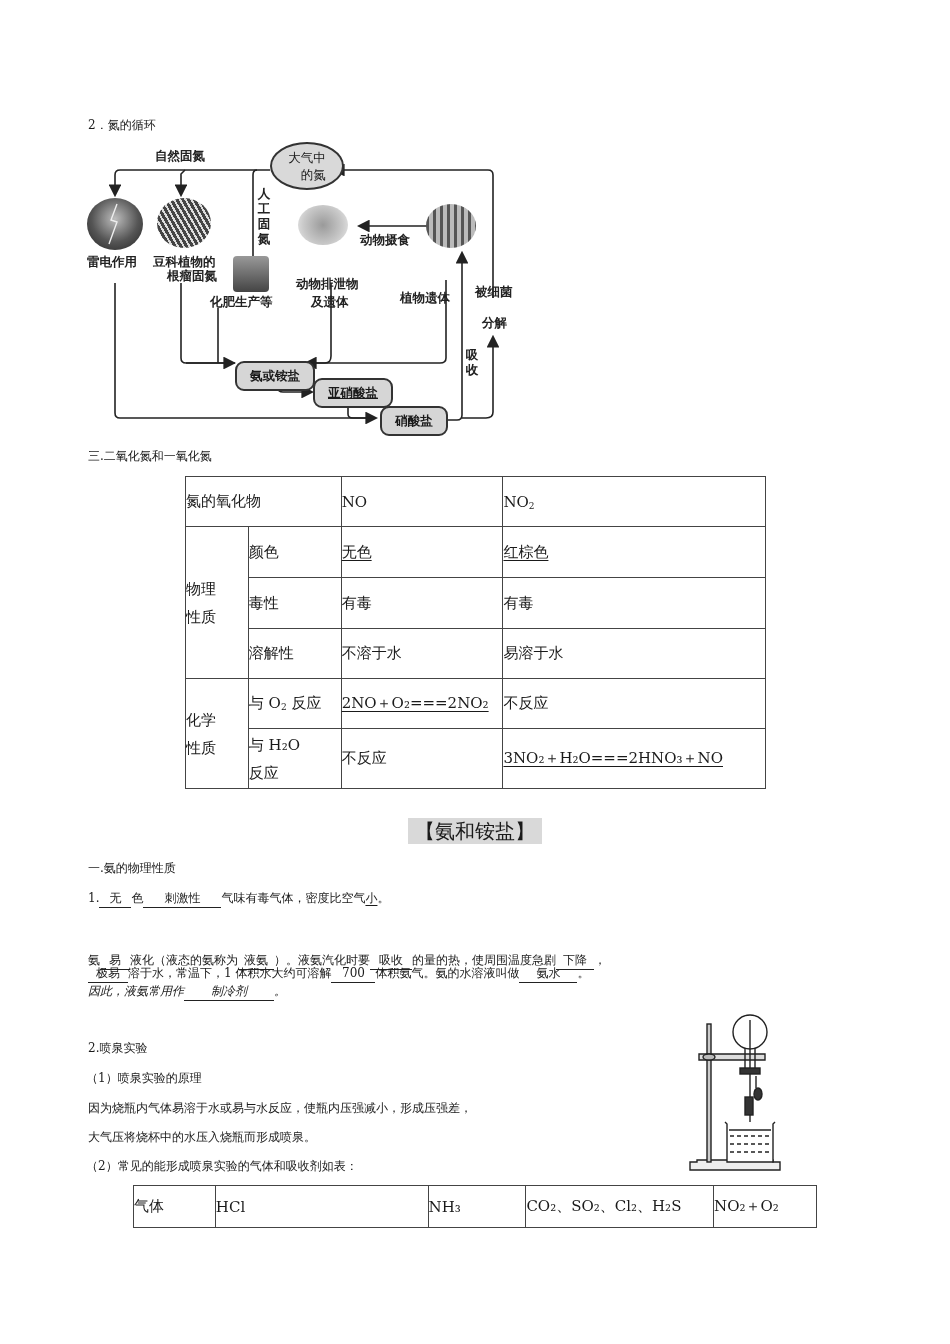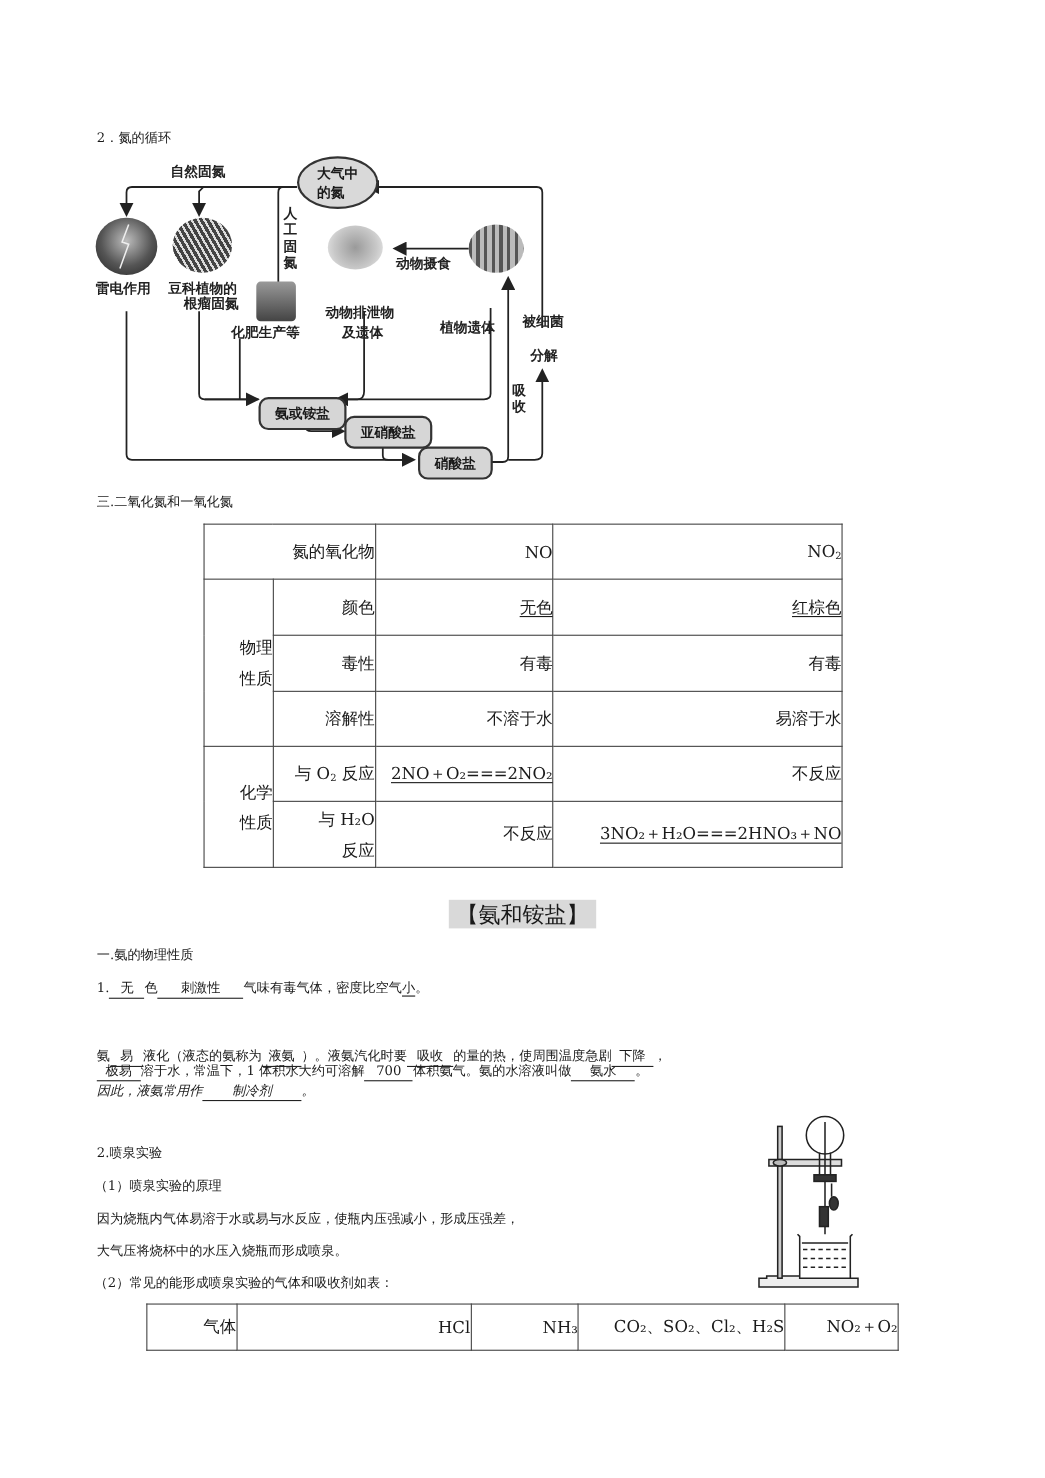--- a/index.html
+++ b/index.html
@@ -11,27 +11,27 @@
   .abs { position: absolute; }
   .line { position: absolute; left: 88px; white-space: nowrap; font-size: 12px; line-height: 20px; }
   .u { text-decoration: underline; text-underline-offset: 3px; }
   .blank { display: inline-block; border-bottom: 1px solid #222; text-align: center; line-height: 18px; }
   sub { font-size: 9px; vertical-align: -2px; }
 
   
   .diag { position: absolute; left: 85px; top: 138px; width: 445px; height: 300px; }
   .dlabel { position: absolute; font-family: "DejaVu Sans", "Liberation Sans", sans-serif; font-weight: bold; font-size: 12.5px; color: #222; white-space: nowrap; }
   .vlabel { position: absolute; font-family: "DejaVu Sans", "Liberation Sans", sans-serif; font-weight: bold; font-size: 12.5px; color: #222; width: 14px; line-height: 15px; text-align: center; }
-  .ellipse-node { position: absolute; background: #d9d9d9; border: 2px solid #333; border-radius: 50%; display: flex; align-items: center; justify-content: center; text-align: left; font-family: "DejaVu Sans", sans-serif; font-weight: bold; font-size: 12.5px; line-height: 17px; }
+  .ellipse-node { position: absolute; background: #d9d9d9; border: 2px solid #333; border-radius: 50%; display: flex; align-items: center; justify-content: center; text-align: right; font-family: "DejaVu Sans", sans-serif; font-weight: normal; font-size: 12.5px; line-height: 17px; }
   .box-node { position: absolute; background: #d6d6d6; border: 2px solid #333; border-radius: 9px; display: flex; align-items: center; justify-content: center; font-family: "DejaVu Sans", sans-serif; font-weight: bold; font-size: 12.5px; }
   .photo { position: absolute; border-radius: 50%; }
 
   
   table { border-collapse: collapse; position: absolute; }
-  td { border: 1px solid #444; text-align: right; vertical-align: middle; font-size: 15px; padding: 0; }
+  td { border: 1px solid #444; text-align: left; vertical-align: middle; font-size: 15px; padding: 0; }
   .t1 td { border-width: 1.5px; }
 
   .heading-box { position: absolute; left: 408px; top: 818px; width: 134px; height: 26px; background: #d9d9d9; font-size: 20px; line-height: 26px; text-align: center; }
 </style>
 </head>
 <body>
 
 <div class="line" style="top:115px;">2．氮的循环</div>
 
 <div class="diag">
@@ -91,21 +91,21 @@
   <div class="dlabel" style="left:125px;top:156px;">化肥生产等</div>
   <div class="dlabel" style="left:275px;top:94px;">动物摄食</div>
   <div class="dlabel" style="left:211px;top:138px;">动物排泄物</div>
   <div class="dlabel" style="left:226px;top:156px;">及遗体</div>
   <div class="dlabel" style="left:315px;top:152px;">植物遗体</div>
   <div class="dlabel" style="left:390px;top:146px;">被细菌</div>
   <div class="dlabel" style="left:397px;top:164px;margin-top:13px;">分解</div>
   <div class="vlabel" style="left:380px;top:209px;">吸收</div>
 
   <div class="box-node" style="left:150px;top:223px;width:76px;height:26px;">氨或铵盐</div>
-  <div class="box-node" style="left:228px;top:240px;width:76px;height:26px;">亚硝酸盐</div>
+  <div class="box-node" style="left:228px;top:240px;width:76px;height:26px;text-decoration:underline;">亚硝酸盐</div>
   <div class="box-node" style="left:295px;top:268px;width:64px;height:26px;">硝酸盐</div>
 </div>
 
 <div class="line" style="top:446px;">三.二氧化氮和一氧化氮</div>
 
 <table class="t1" style="left:185px;top:476px;width:581px;">
   <colgroup>
     <col style="width:63px">
       <col style="width:93px">
       <col style="width:162px">

